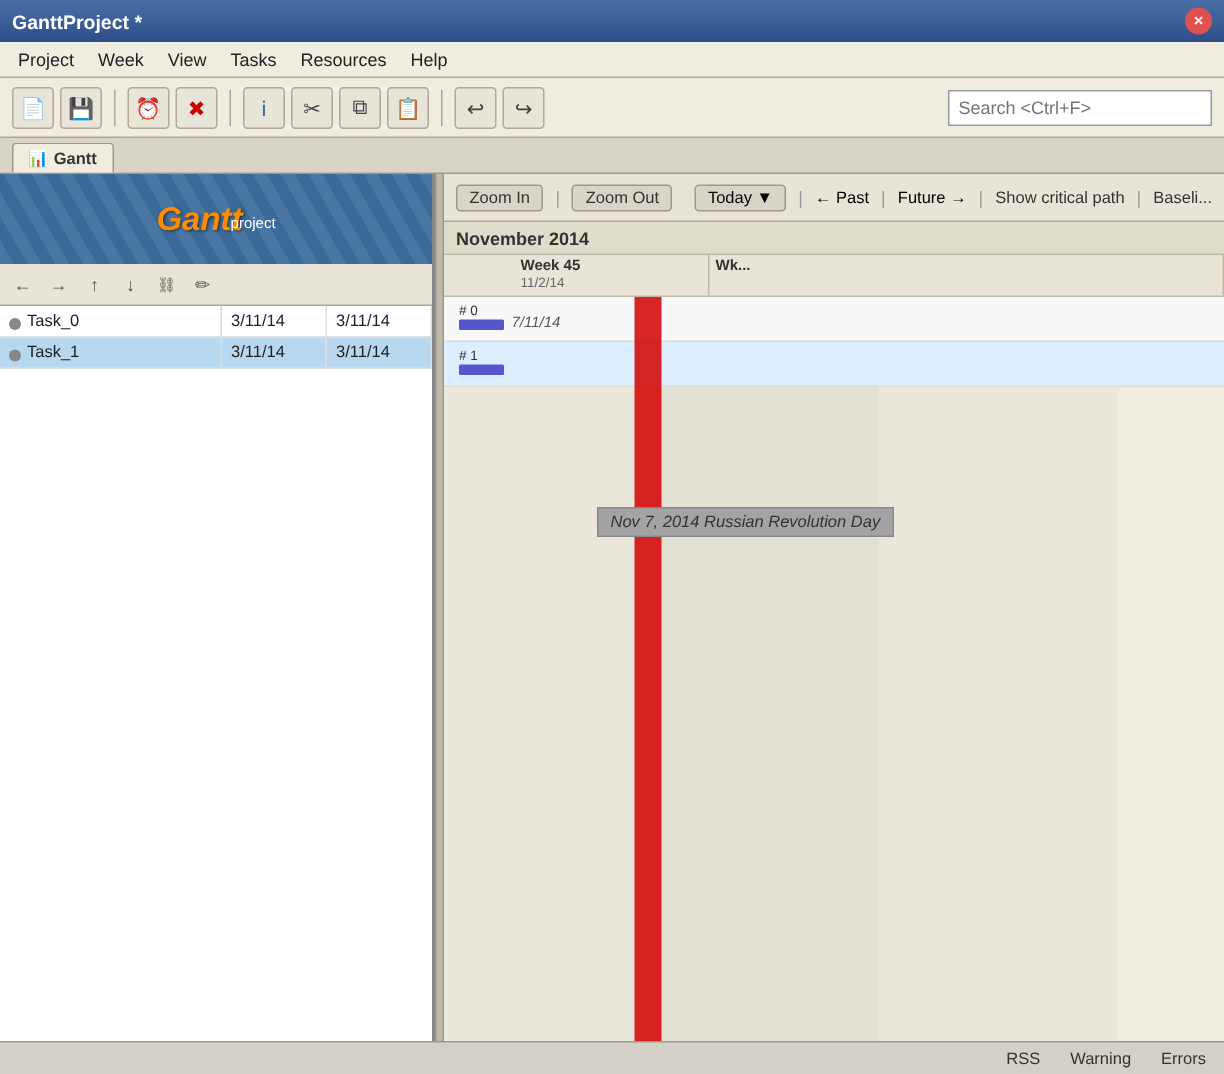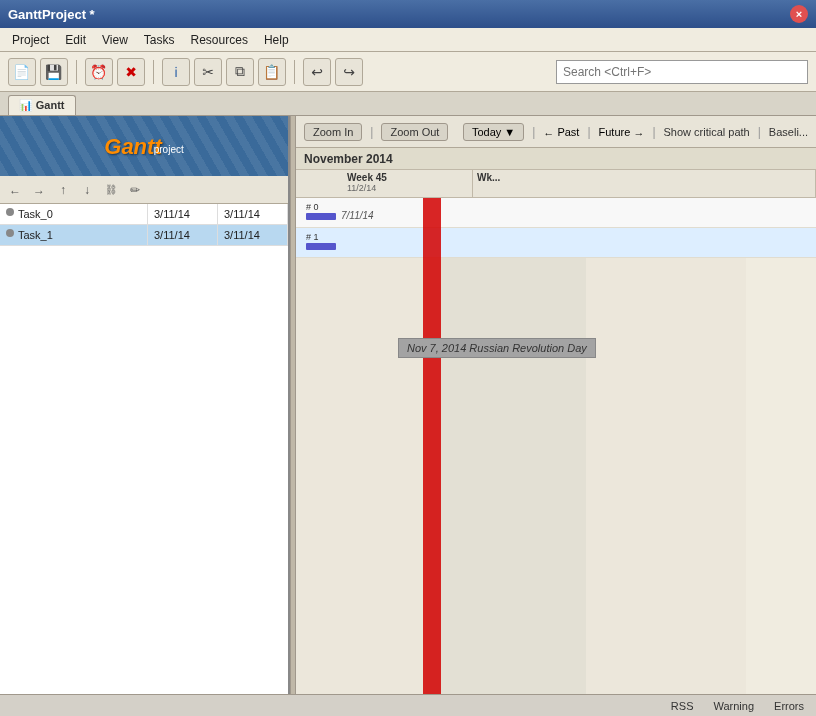--- a/index.html
+++ b/index.html
@@ -172,21 +172,21 @@
       border-bottom: 1px solid #ddd;
       cursor: pointer;
     }
     .task-row.selected { background: #b8d8f0; }
     .task-cell {
       padding: 4px 6px;
       font-size: 11px;
       color: #222;
       border-right: 1px solid #ddd;
       display: flex;
-      align-items: flex-start;
+      align-items: flex-end;
       gap: 4px;
     }
     .task-dot {
       width: 8px; height: 8px;
       border-radius: 50%;
       background: #888;
       flex-shrink: 0;
     }
 
     
@@ -367,42 +367,42 @@
 </head>
 <body>
 
 <div id="title-bar">
   <span id="title-text">GanttProject *</span>
   <div id="close-btn">×</div>
 </div>
 
 <div id="menu-bar">
   <span class="menu-item">Project</span>
-  <span class="menu-item">Edit</span>
+  <span class="menu-item">Week</span>
   <span class="menu-item">View</span>
   <span class="menu-item">Tasks</span>
   <span class="menu-item">Resources</span>
   <span class="menu-item">Help</span>
 </div>
 
 <div id="toolbar">
   <div class="tb-btn">📄</div>
   <div class="tb-btn">💾</div>
   <div class="tb-sep"></div>
   <div class="tb-btn">⏰</div>
   <div class="tb-btn" style="color:#c00;">✖</div>
   <div class="tb-sep"></div>
   <div class="tb-btn" style="color:#36a;">ℹ</div>
   <div class="tb-btn">✂</div>
   <div class="tb-btn">⧉</div>
   <div class="tb-btn">📋</div>
   <div class="tb-sep"></div>
   <div class="tb-btn">↩</div>
   <div class="tb-btn">↪</div>
-  <input class="search-box" id="search-box" style="margin-left: auto; width: 252px; height: 24px; border: 1px solid rgb(153, 153, 153); padding: 0px 6px; font-size: 12px; color: rgb(153, 153, 153);" placeholder="Search &lt;Ctrl+F&gt;">
+  <input class="search-box" id="search-box" style="margin-left: auto; width: 176px; height: 24px; border: 1px solid rgb(153, 153, 153); padding: 0px 6px; font-size: 12px; color: rgb(153, 153, 153);" placeholder="Search &lt;Ctrl+F&gt;">
 </div>
 
 <div id="tab-bar">
   <div class="tab active">
     <span>📊</span>
     <span>Gantt</span>
   </div>
 </div>
 
 <div id="main-content">

